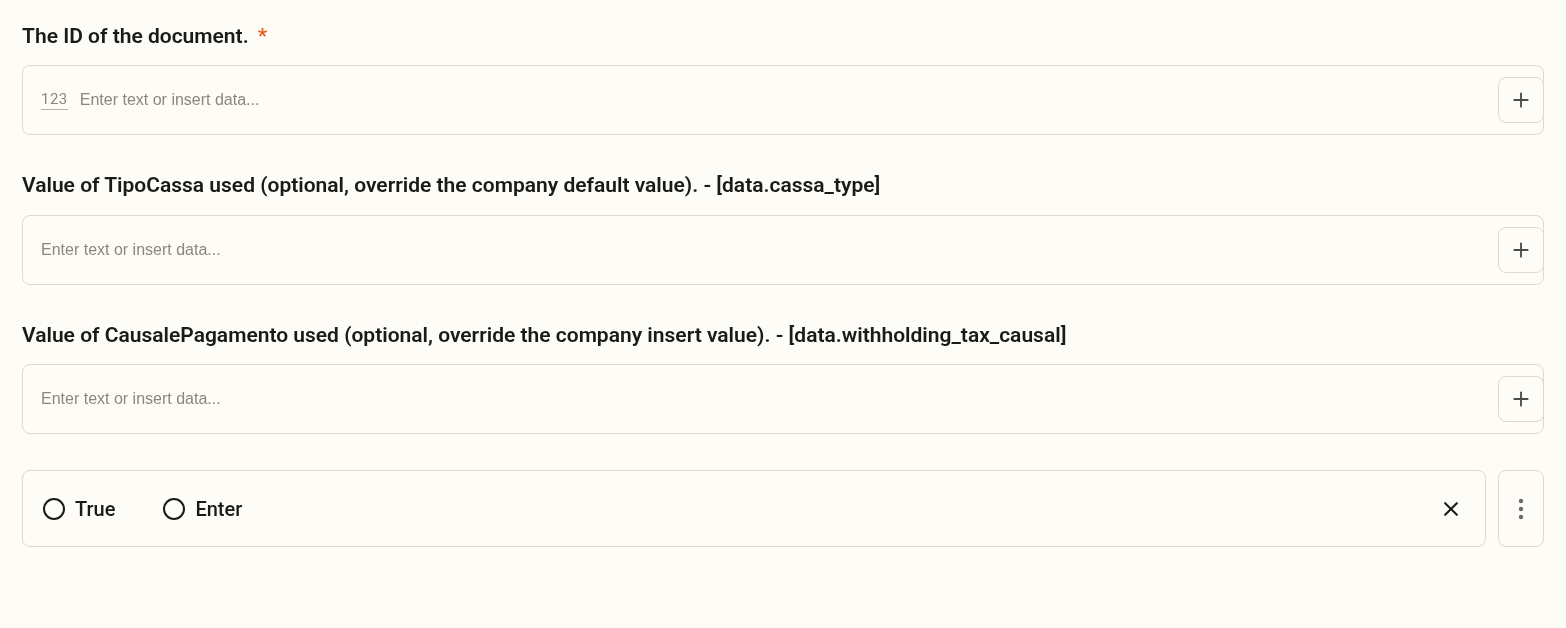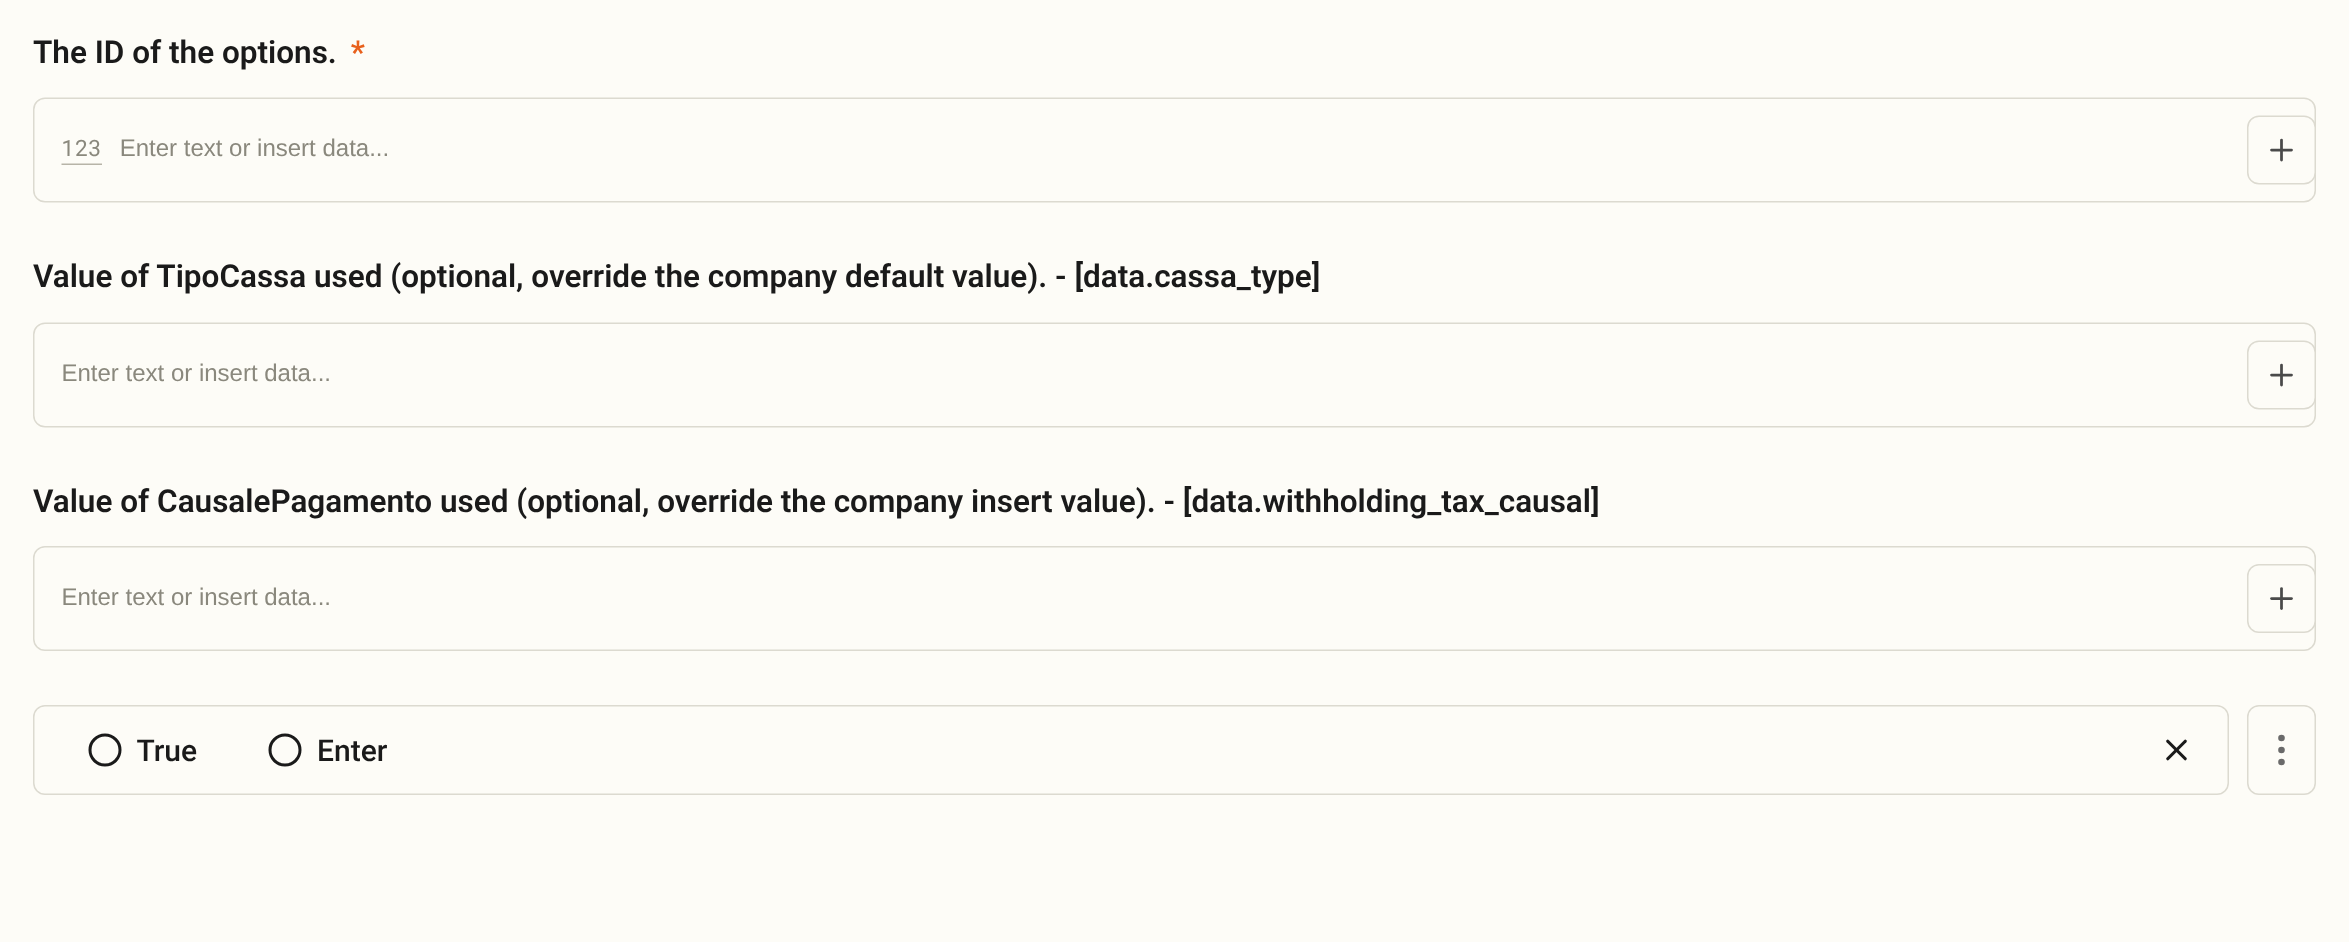--- a/index.html
+++ b/index.html
@@ -79,22 +79,22 @@
       display: flex;
       gap: 12px;
       align-items: stretch;
     }
     .radio-container {
       flex: 1;
       display: flex;
       align-items: center;
       border: 1px solid #dcdad0;
       border-radius: 8px;
-      padding: 0 36px;
-      height: 60px;
+      padding: 0 20px;
+      height: 77px;
       background: #fdfcf7;
       position: relative;
     }
     .radio-option {
       display: flex;
       align-items: center;
       gap: 10px;
       cursor: pointer;
       margin-right: 48px;
     }
@@ -135,21 +135,21 @@
       justify-content: center;
       cursor: pointer;
     }
     .more-button svg { width: 6px; height: 22px; }
   </style>
 </head>
 <body>
 
 <div class="field-group">
   <div class="field-label">
-    <span>The ID of the options.</span>
+    <span>The ID of the document.</span>
     <span class="required-asterisk">*</span>
   </div>
   <div class="input-row">
     <div class="input-container">
       <span class="input-prefix">123</span>
       <input type="text" class="text-input" placeholder="Enter text or insert data..." style="">
     </div>
     <button class="add-button">
       <svg viewBox="0 0 24 24" fill="none" stroke="#4a4a4a" stroke-width="2.2" stroke-linecap="round">
           <line x1="12" y1="4" x2="12" y2="20"></line>

